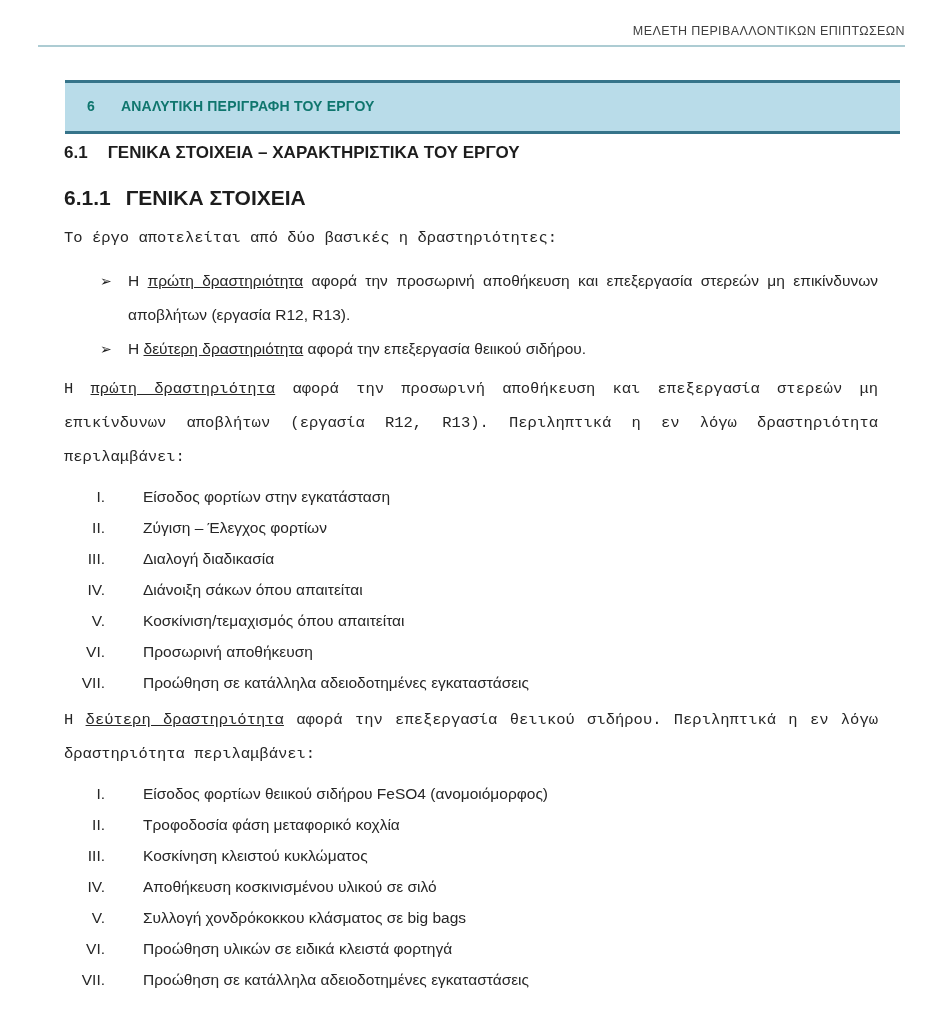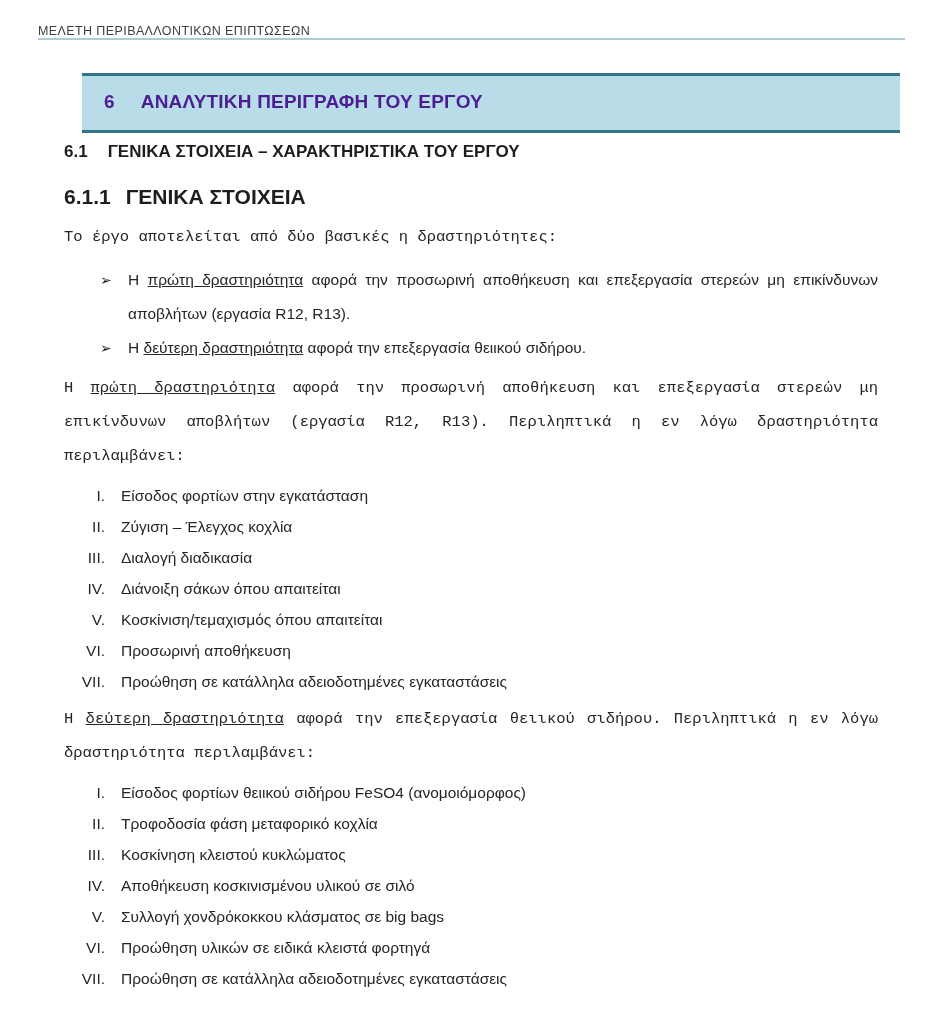--- a/index.html
+++ b/index.html
@@ -7,37 +7,38 @@
     width: 942px; height: 1024px;
     font-family: "Liberation Sans", sans-serif;
     color: #262626;
     overflow: hidden;
   }
   .page { position: relative; width: 942px; height: 1024px; background: #fff; }
 
   
   .doc-header {
     margin: 24px 37px 0 38px;
-    text-align: left;
+    text-align: right;
     font-size: 12.5px;
     letter-spacing: 0.4px;
     color: #3e3e3e;
+    padding-bottom: 7px;
     border-bottom: 2px solid #adccd3;
   }
 
   
   .chapter-box {
-    margin: 33px 42px 0 82px;
+    margin: 33px 42px 0 65px;
     background: #b9dce9;
     border-top: 3px solid #36748a;
     border-bottom: 3px solid #36748a;
     padding: 15px 20px 17px 22px;
-    font-size: 19px;
+    font-size: 14px;
     font-weight: bold;
-    color: #4c1d95;
+    color: #0f766e;
     letter-spacing: 0.2px;
   }
   .chapter-box .num { display: inline-block; margin-right: 26px; }
 
   .content { margin: 0 64px 0 64px; }
 
   .sec-heading {
     margin-top: 9px;
     font-size: 17px;
     font-weight: bold;
@@ -85,21 +86,21 @@
   .li {
     display: flex;
     font-size: 15.5px;
     line-height: 21px;
     margin-bottom: 10px;
   }
   .li .marker {
     flex: 0 0 41px;
     text-align: right;
   }
-  .li .ltext { margin-left: 16px; }
+  .li .ltext { margin-left: 38px; }
 </style>
 </head>
 <body>
 
 <div class="page">
 
   <div class="doc-header">
     <span>ΜΕΛΕΤΗ ΠΕΡΙΒΑΛΛΟΝΤΙΚΩΝ ΕΠΙΠΤΩΣΕΩΝ</span>
   </div>
 
@@ -133,21 +134,21 @@
 
     <div class="para wide"><span>Η </span><span class="u">πρώτη δραστηριότητα</span><span> αφορά την προσωρινή αποθήκευση και επεξεργασία στερεών μη επικίνδυνων αποβλήτων (εργασία R12, R13). Περιληπτικά η εν λόγω δραστηριότητα περιλαμβάνει:</span></div>
 
     <div class="rlist">
       <div class="li">
         <span class="marker">I.</span>
         <span class="ltext">Είσοδος φορτίων στην εγκατάσταση</span>
       </div>
       <div class="li">
         <span class="marker">II.</span>
-        <span class="ltext">Ζύγιση – Έλεγχος κοχλία</span>
+        <span class="ltext">Ζύγιση – Έλεγχος φορτίων</span>
       </div>
       <div class="li">
         <span class="marker">III.</span>
         <span class="ltext">Διαλογή διαδικασία</span>
       </div>
       <div class="li">
         <span class="marker">IV.</span>
         <span class="ltext">Διάνοιξη σάκων όπου απαιτείται</span>
       </div>
       <div class="li">

